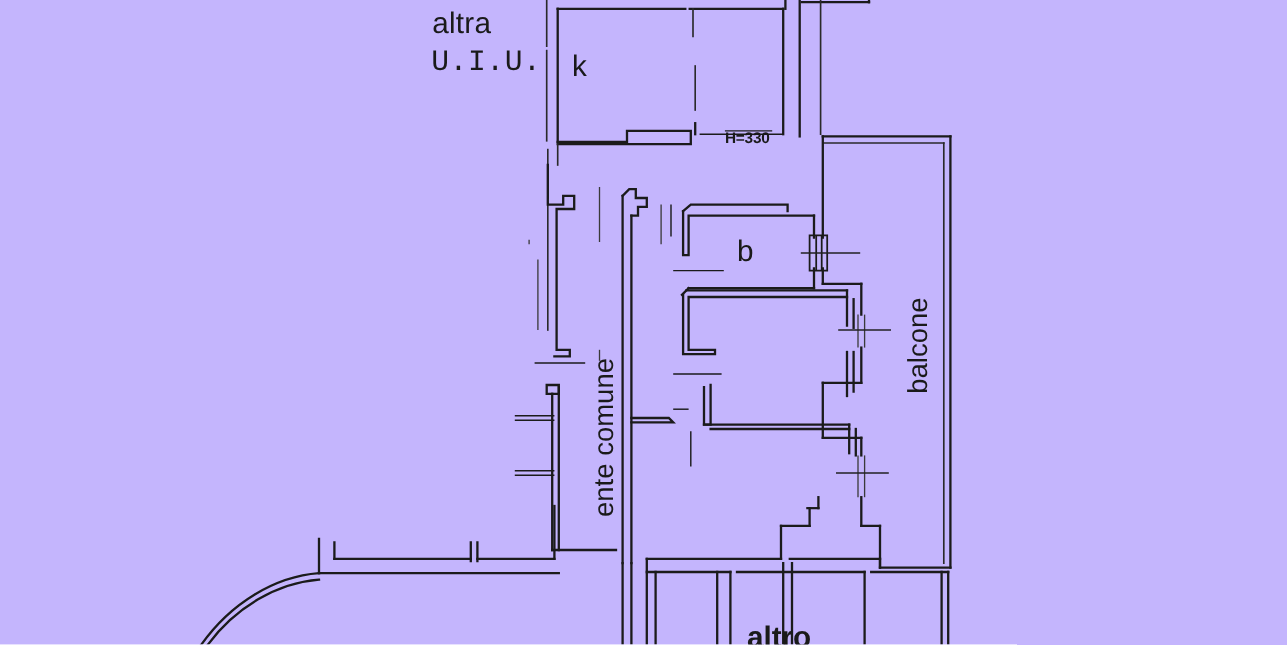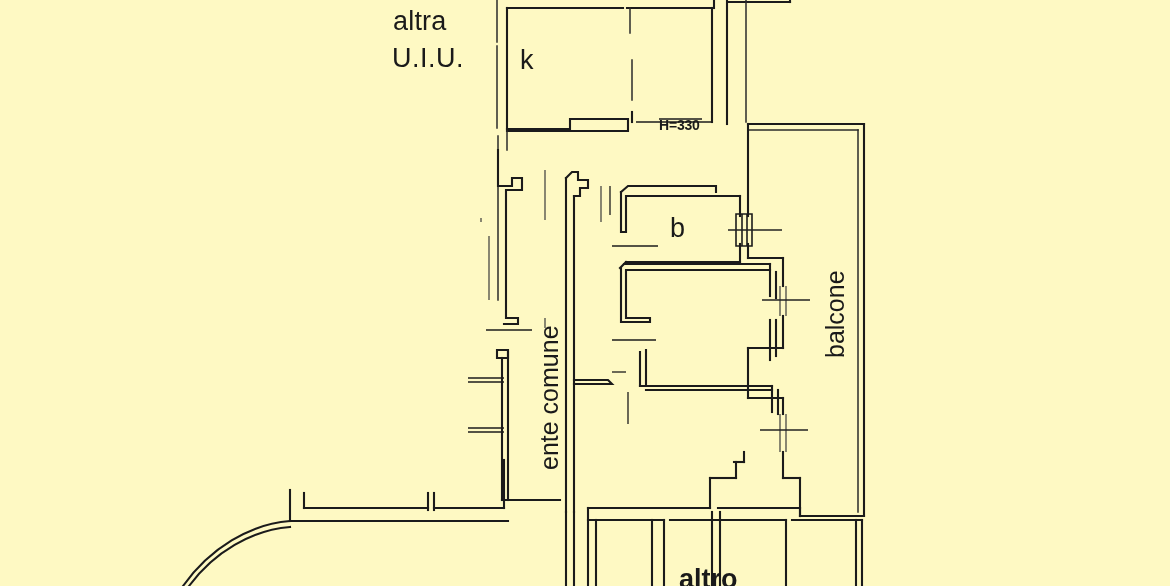--- a/index.html
+++ b/index.html
@@ -12,21 +12,21 @@
     width: 1170px;
     height: 586px;
     overflow: hidden;
     font-family: "Liberation Sans", sans-serif;
     position: relative;
   }
   #floorplan-root {
     position: relative;
     width: 1170px;
     height: 586px;
-    background: #fef9c3;
+    background: #c4b5fd;
   }
   svg.plan-svg {
     position: absolute;
     left: 0;
     top: 0;
     width: 1170px;
     height: 586px;
     display: block;
   }
   
@@ -80,20 +80,21 @@
     left: 393px;
     top: 8px;
     font-size: 27px;
     letter-spacing: 0.2px;
   }
   .lbl-uiu {
     left: 392px;
     top: 45px;
     font-size: 27px;
     letter-spacing: 0.5px;
+    font-family: Liberation Mono, monospace;
   }
   .lbl-k {
     left: 520px;
     top: 47px;
     font-size: 27px;
   }
   .lbl-b {
     left: 670px;
     top: 215px;
     font-size: 27px;

